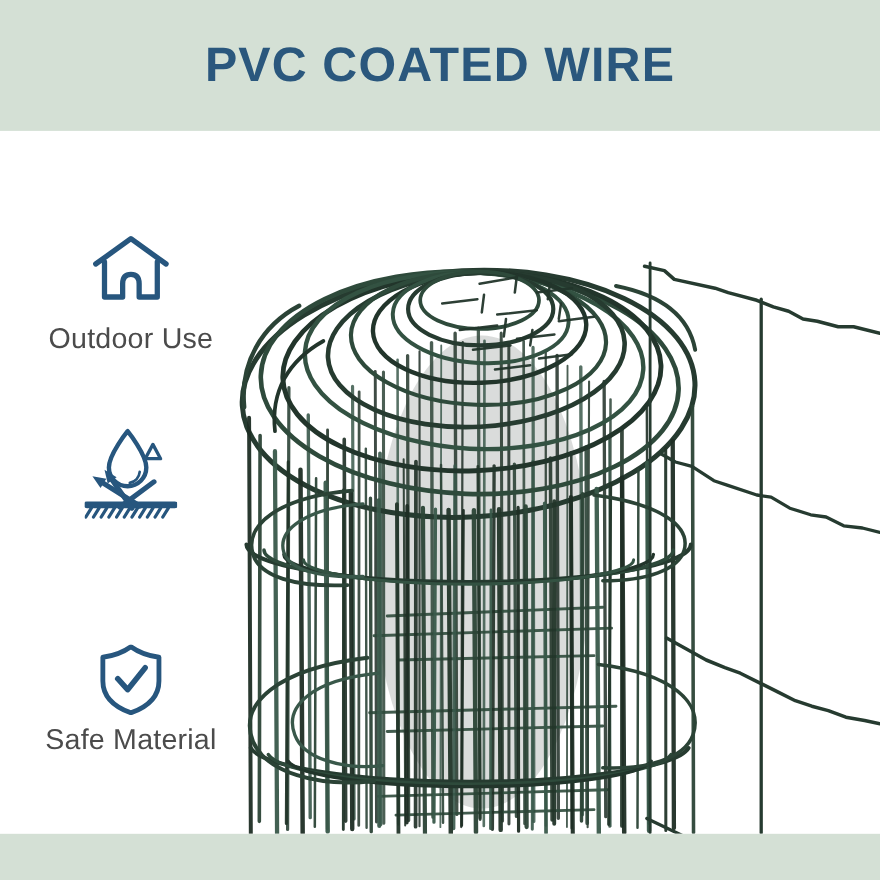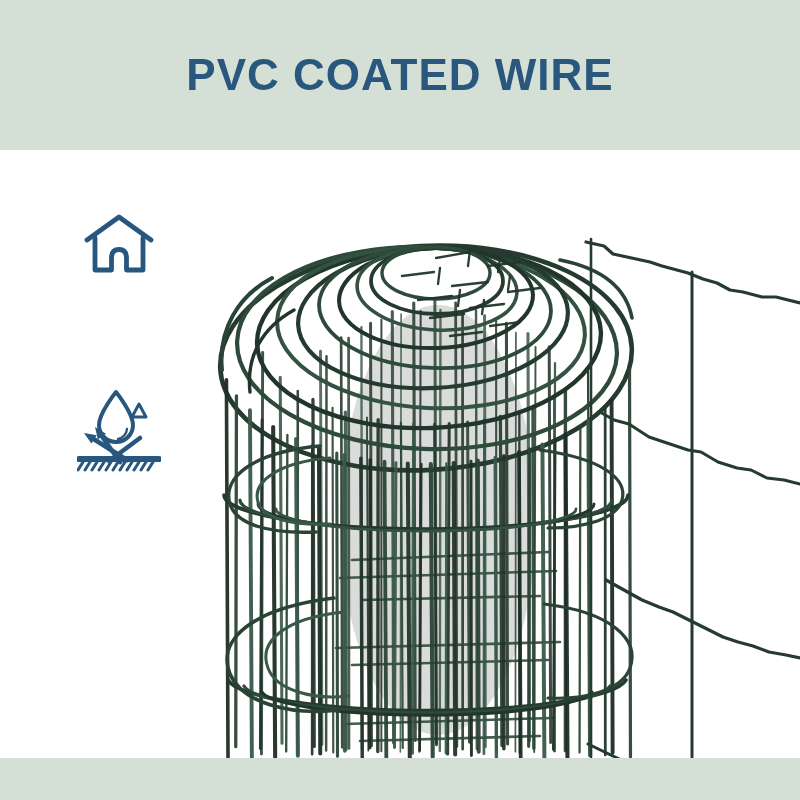--- a/index.html
+++ b/index.html
@@ -1,21 +1,21 @@
 <!DOCTYPE html>
 <html><head>
 <meta charset="utf-8">
 <style>
   html,body{margin:0;padding:0;}
   body{
     width:800px;height:800px;position:relative;overflow:hidden;
     background:#ffffff;font-family:"Liberation Sans",sans-serif;
   }
   .banner{position:absolute;left:0;width:800px;background:#d4e0d5;}
-  .banner-top{top:0;height:150px;display:flex;align-items:center;justify-content:center;}
+  .banner-top{top:0;height:119px;display:flex;align-items:center;justify-content:center;}
   .banner-bottom{top:758px;height:42px;}
   .title{font-size:44px;font-weight:700;color:#2a577d;letter-spacing:1px;margin:0;white-space:nowrap;}
   #product-svg{position:absolute;top:143px;left:0;}
   .features{position:absolute;top:143px;left:0;width:238px;height:615px;}
   .feature{position:absolute;left:0;width:238px;display:flex;flex-direction:column;align-items:center;}
   .f1{top:70px;}  .f2{top:246px;}  .f3{top:443px;}
   .feature .label{font-size:26px;color:#4b4b4b;letter-spacing:0.2px;}
   .f1 .label{margin-top:17px;}
   .f2 .label{margin-top:6px;}
   .f3 .label{margin-top:7px;}
@@ -174,33 +174,41 @@
   </g>
 </svg>
 
 <div class="features">
 
   <div class="feature f1">
     <svg class="icon" width="70" height="62" viewBox="0 0 70 62" fill="none" stroke="#27567e" stroke-width="4.8" stroke-linecap="round" stroke-linejoin="round">
       <path d="M3,27 L35,4 L67,27"></path>
       <path d="M11,25 L11,57 L27.5,57 L27.5,45 Q27.5,36.5 35,36.5 Q42.5,36.5 42.5,45 L42.5,57 L59,57 L59,25"></path>
     </svg>
+    <span class="label">Outdoor Use</span>
   </div>
 
   <div class="feature f2">
     <svg class="icon" width="84" height="88" viewBox="0 0 84 88" fill="none" stroke="#27567e" stroke-linecap="round" stroke-linejoin="round">
       <path d="M39,3 C39,3 22,24 22,36 A17,17 0 0 0 56,36 C56,24 39,3 39,3 Z" stroke-width="4"></path>
       <path d="M50,40 A11,11 0 0 1 41,50" stroke-width="2.4"></path>
       <path d="M62,15 L69,28 L55,28 Z" stroke-width="3"></path>
       <line x1="2" y1="70" x2="82" y2="70" stroke-width="6"></line>
       <path d="M6,73l-5,8M13,73l-5,8M20,73l-5,8M27,73l-5,8M34,73l-5,8M41,73l-5,8M48,73l-5,8M55,73l-5,8M62,73l-5,8M69,73l-5,8M76,73l-5,8" stroke-width="3"></path>
       <line x1="63" y1="49" x2="32" y2="72" stroke-width="4.6"></line>
       <line x1="50" y1="71" x2="15" y2="49" stroke-width="4.6"></line>
       <polygon points="7,44 19.7,46.2 14.4,54.6" fill="#27567e" stroke="none"></polygon>
       <line x1="43" y1="73" x2="24" y2="46" stroke-width="4.6"></line>
       <polygon points="18,38 29,44.8 20.9,50.6" fill="#27567e" stroke="none"></polygon>
     </svg>
   </div>
 
+  <div class="feature f3">
+    <svg class="icon" width="58" height="64" viewBox="0 0 58 64" fill="none" stroke="#27567e" stroke-width="4.4" stroke-linecap="round" stroke-linejoin="round">
+      <path d="M29,2 C22,7 12,10.5 3.5,11.5 L3.5,33 C3.5,48 15,57 29,62 C43,57 54.5,48 54.5,33 L54.5,11.5 C46,10.5 36,7 29,2 Z"></path>
+      <path d="M17,31 L26,41 L42,21" stroke-width="5"></path>
+    </svg>
+    <span class="label">Safe Material</span>
+  </div>
 
 </div>
 
 <div class="banner banner-bottom"></div>
 
 </body></html>

